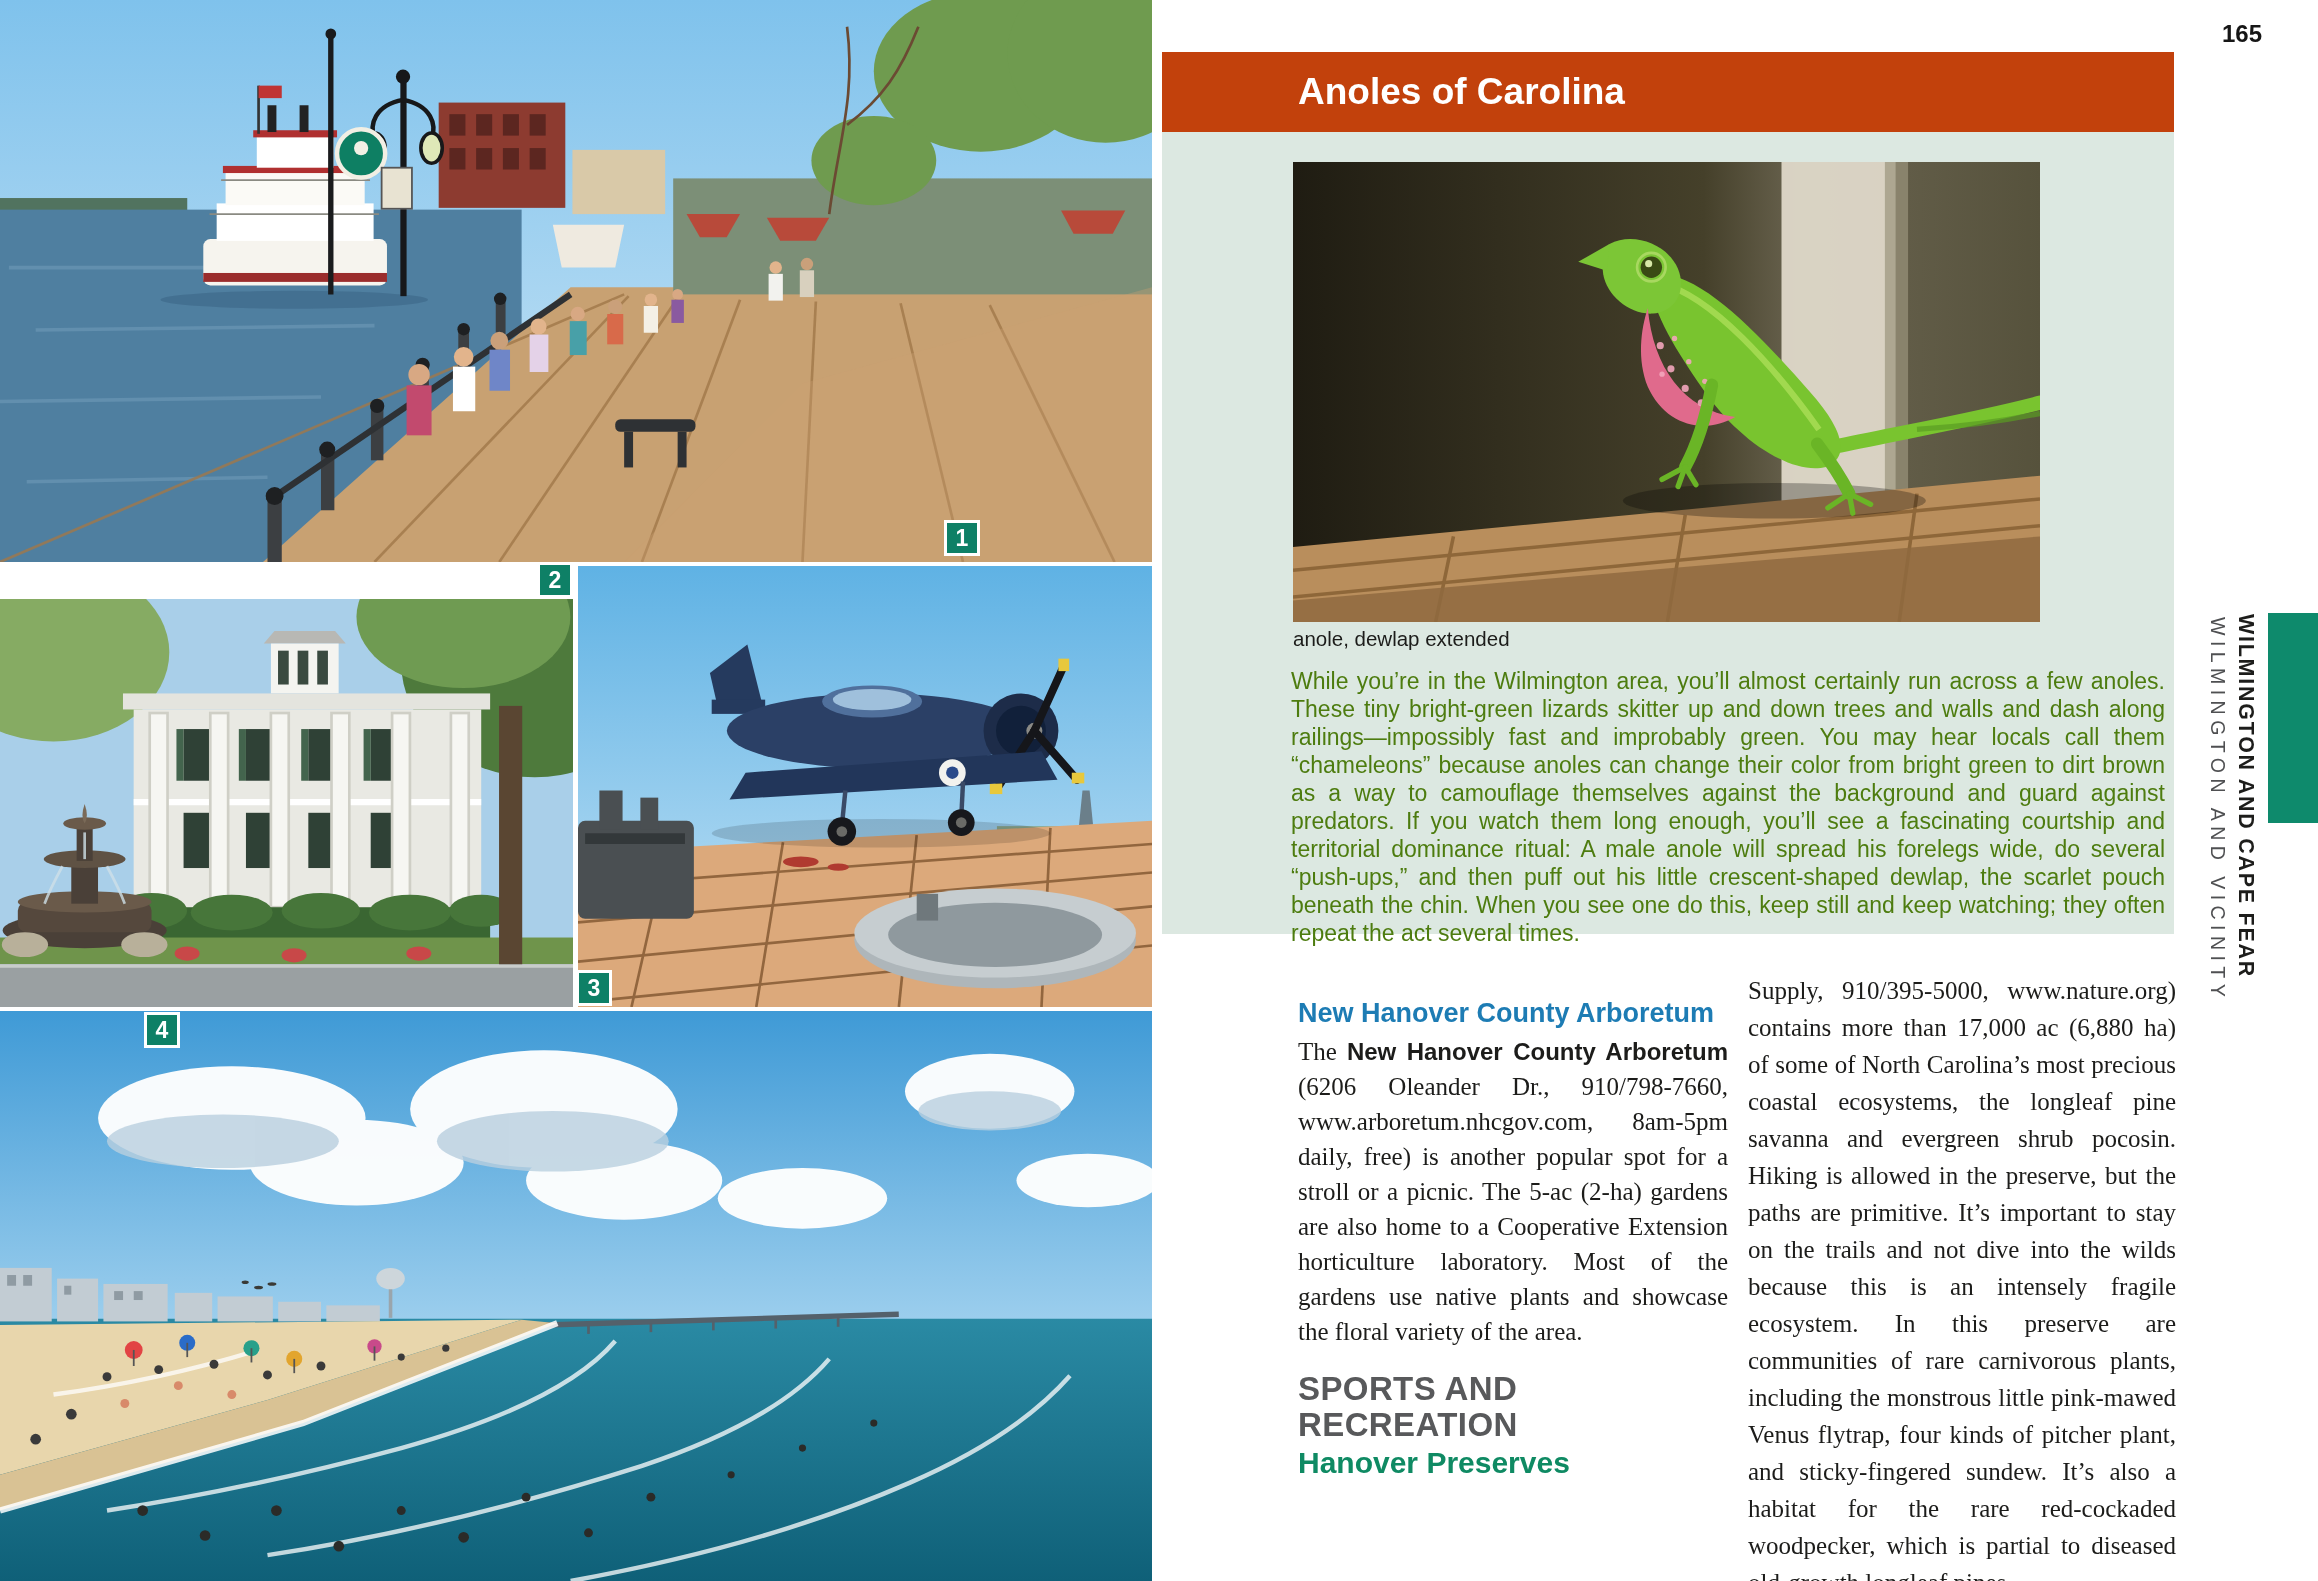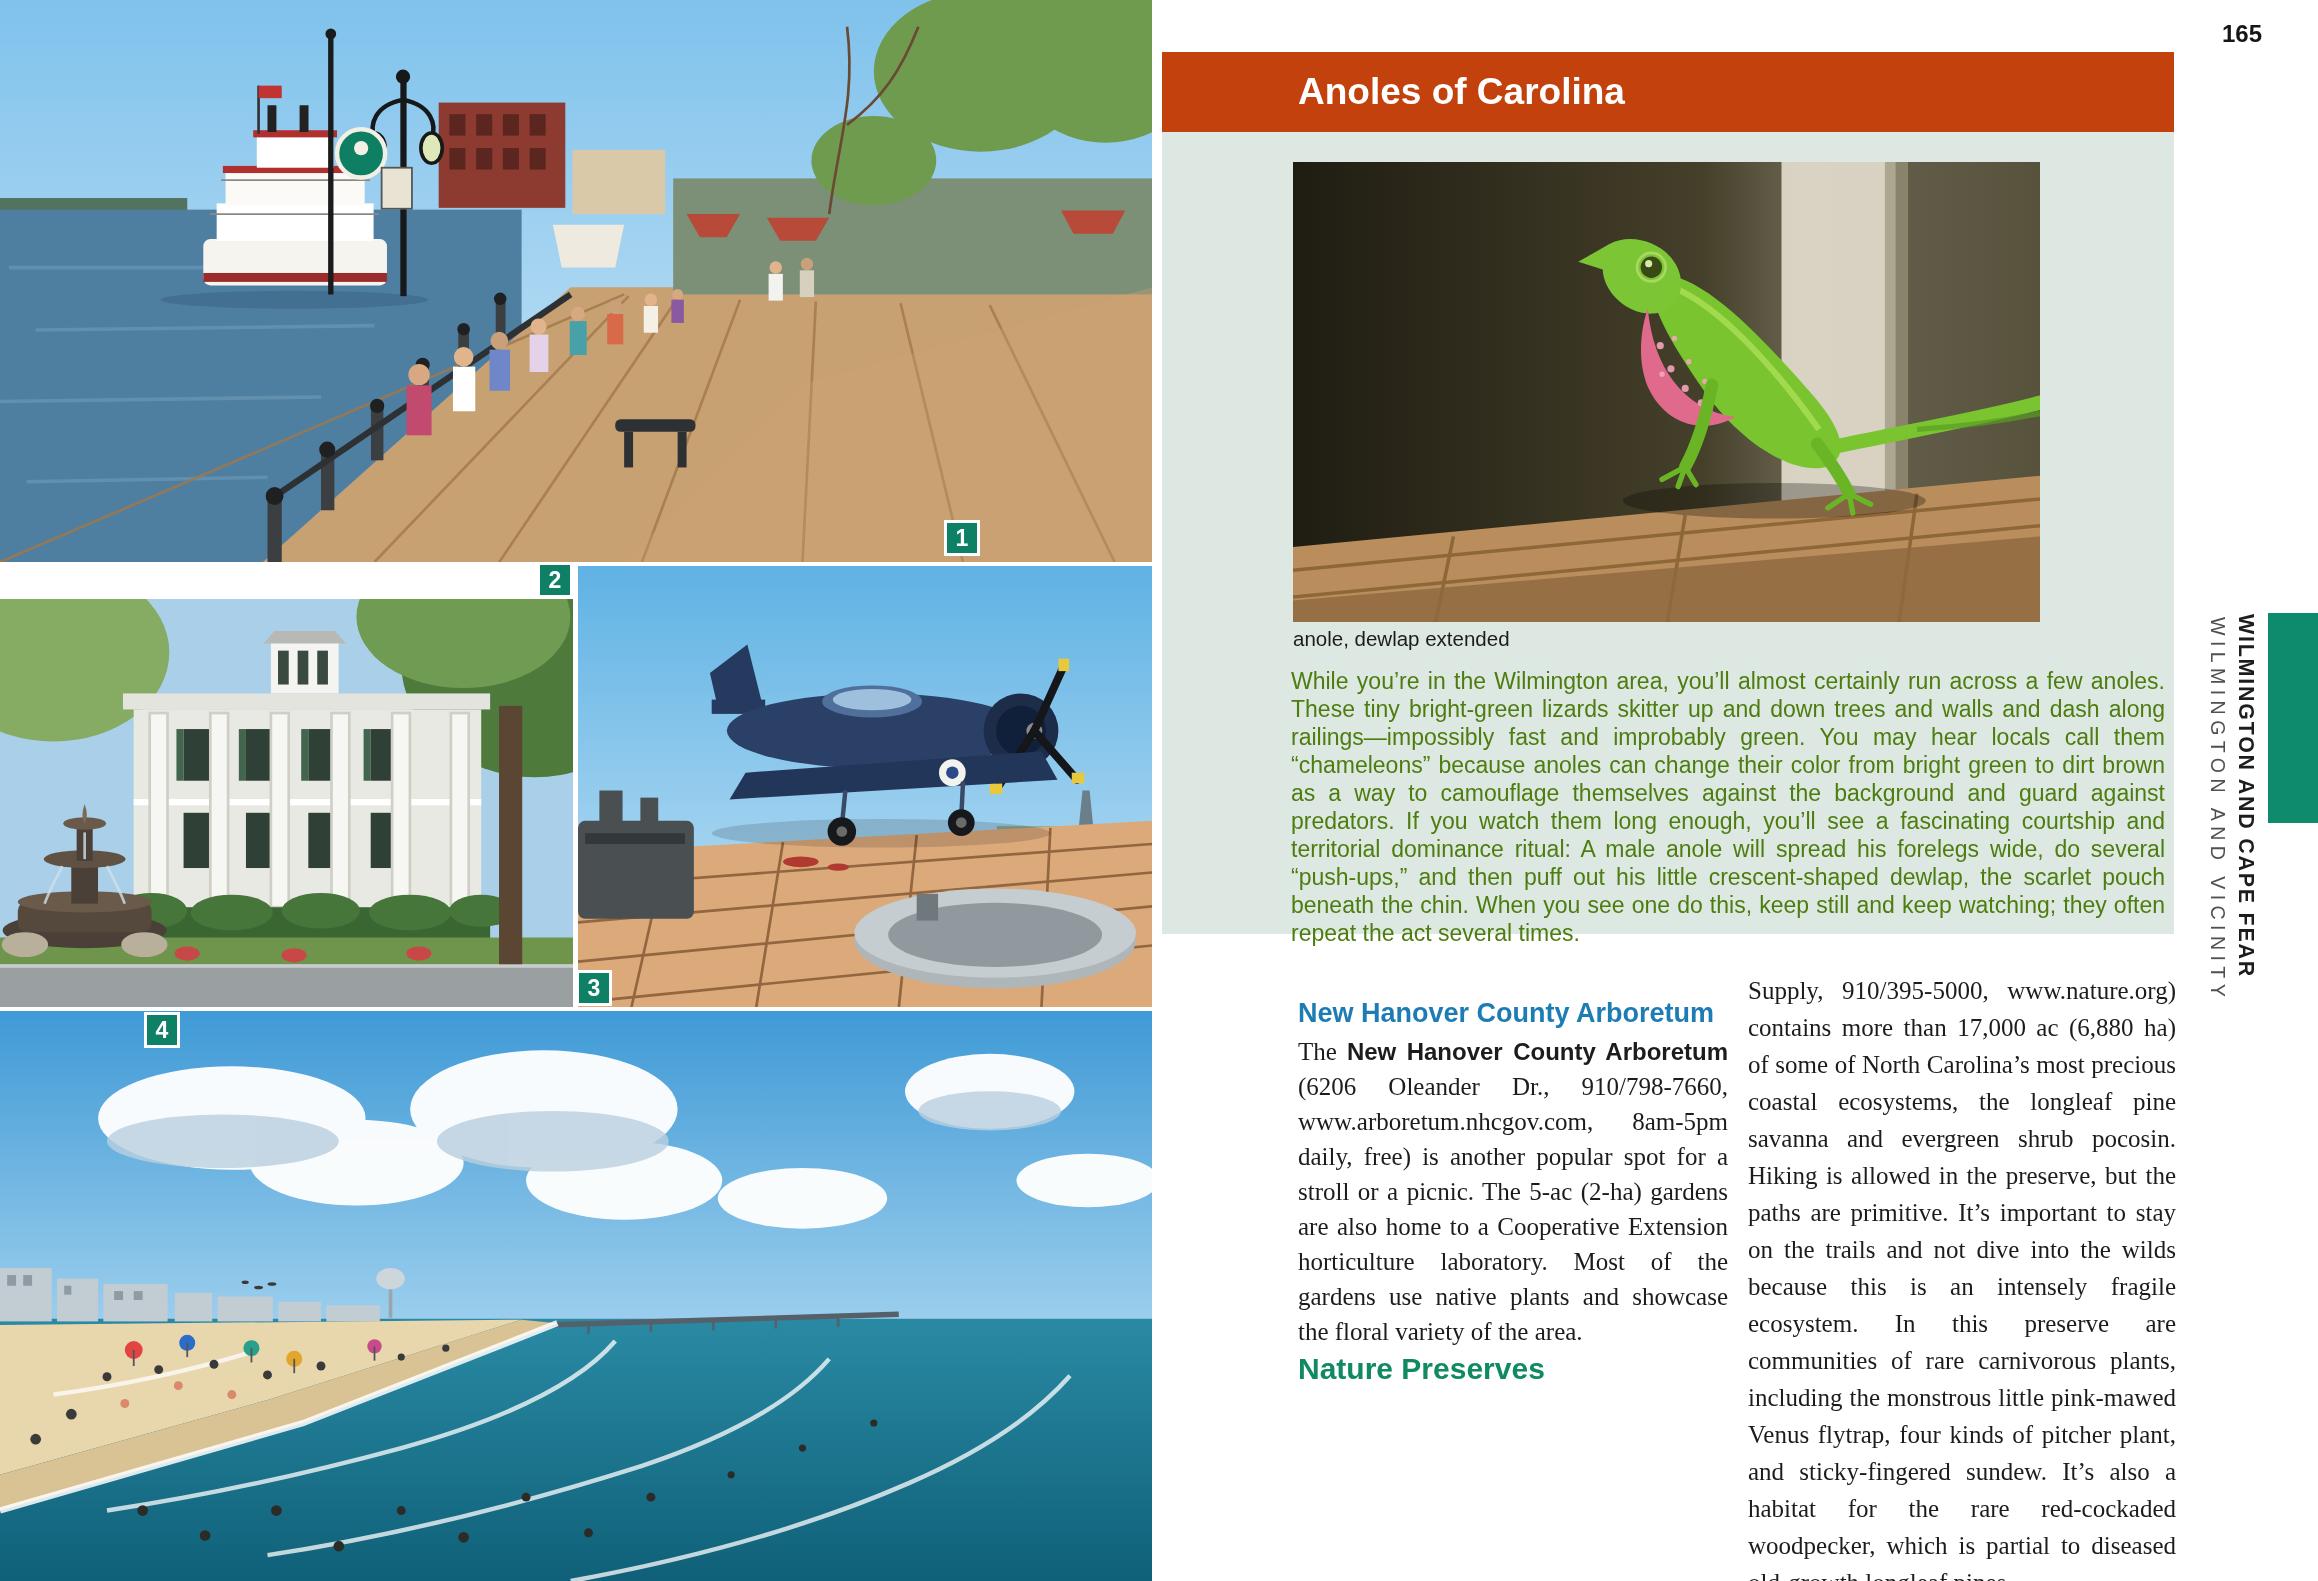--- a/index.html
+++ b/index.html
@@ -588,21 +588,22 @@
     </svg>
   </div>
 
   <div class="anole-caption">anole, dewlap extended</div>
 
   <div class="side-body">While you’re in the Wilmington area, you’ll almost certainly run across a few anoles. These tiny bright-green lizards skitter up and down trees and walls and dash along railings—impossibly fast and improbably green. You may hear locals call them “chameleons” because anoles can change their color from bright green to dirt brown as a way to camouflage themselves against the background and guard against predators. If you watch them long enough, you’ll see a fascinating courtship and territorial dominance ritual: A male anole will spread his forelegs wide, do several “push-ups,” and then puff out his little crescent-shaped dewlap, the scarlet pouch beneath the chin. When you see one do this, keep still and keep watching; they often repeat the act several times.</div>
 
   <div class="col col1">
     <h3 class="h-blue">New Hanover County Arboretum</h3>
     <p class="serif-p"><span>The </span><span class="bs">New Hanover County Arboretum</span><span> (6206 Oleander Dr., 910/798-7660, www.arboretum.nhcgov.com, 8am-5pm daily, free) is another popular spot for a stroll or a picnic. The 5-ac (2-ha) gardens are also home to a Cooperative Extension horticulture laboratory. Most of the gardens use native plants and showcase the floral variety of the area.</span></p>
-    <h3 class="h-nature">Nature Preserves</h3>
+    <h2 class="h-sports">SPORTS AND RECREATION</h2>
+    <h3 class="h-nature">Hanover Preserves</h3>
 
   </div>
 
   <div class="col col2">
     <p class="serif-p">Supply, 910/395-5000, www.nature.org) contains more than 17,000 ac (6,880 ha) of some of North Carolina’s most precious coastal ecosystems, the longleaf pine savanna and evergreen shrub pocosin. Hiking is allowed in the preserve, but the paths are primitive. It’s important to stay on the trails and not dive into the wilds because this is an intensely fragile ecosystem. In this preserve are communities of rare carnivorous plants, including the monstrous little pink-mawed Venus flytrap, four kinds of pitcher plant, and sticky-fingered sundew. It’s also a habitat for the rare red-cockaded woodpecker, which is partial to diseased old-growth longleaf pines.</p>
 
   </div>
 
   <div class="edge-tab"></div>
   <div class="edge-bold">WILMINGTON AND CAPE FEAR</div>

